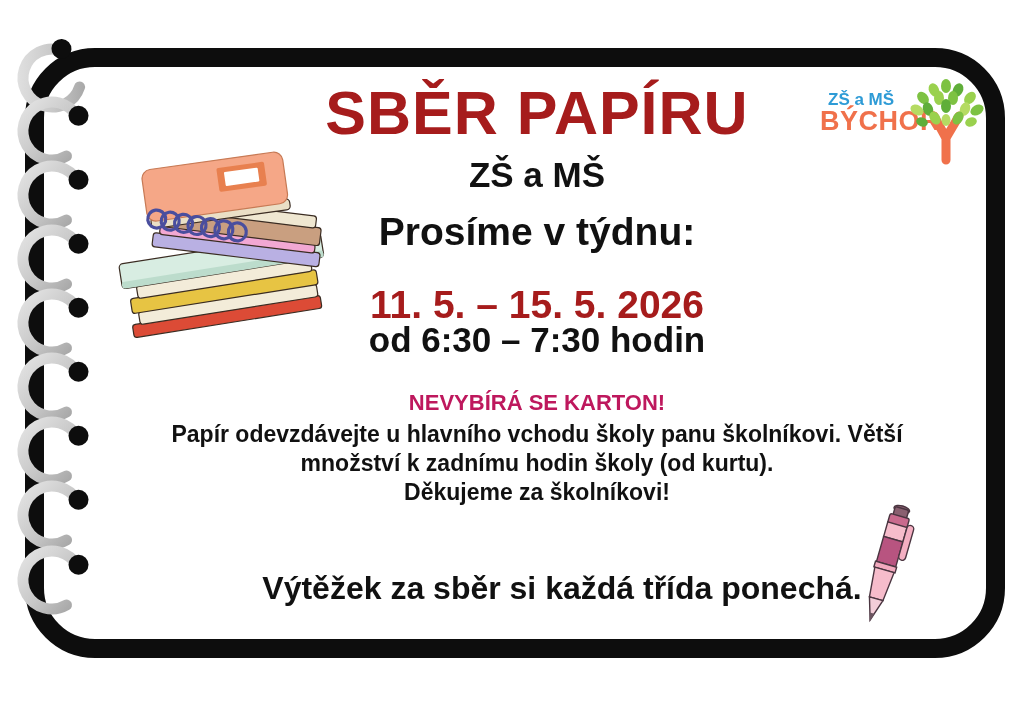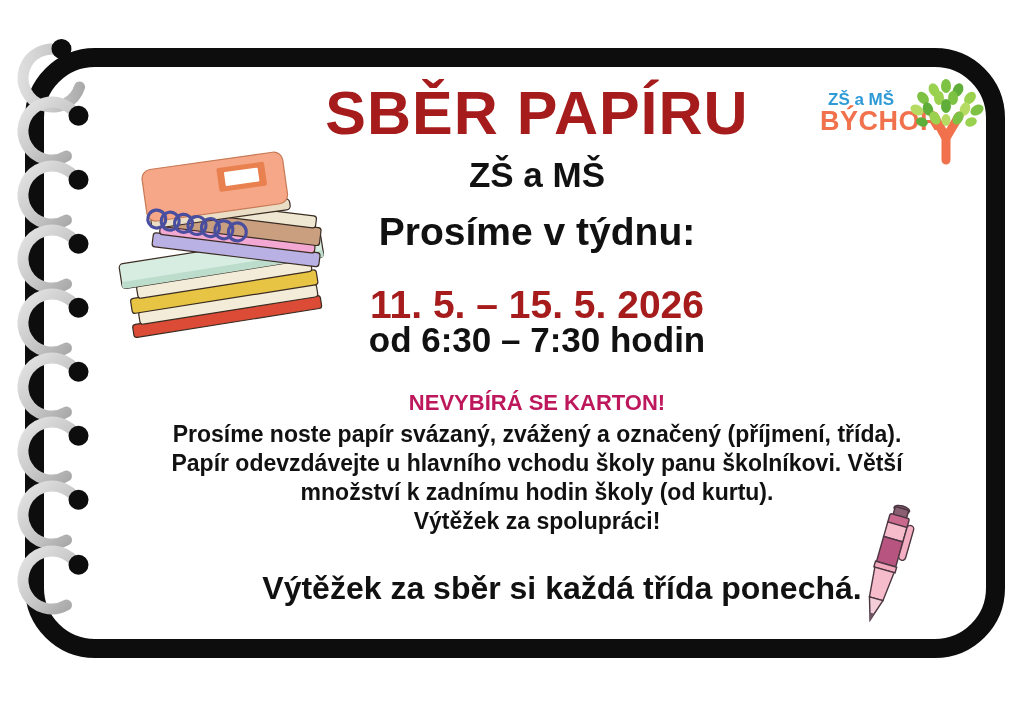--- a/index.html
+++ b/index.html
@@ -126,24 +126,23 @@
   </div>
 
   <div class="txt title">SBĚR PAPÍRU</div>
   <div class="txt subtitle">ZŠ a MŠ</div>
   <div class="txt week">Prosíme v týdnu:</div>
   <div class="txt date">11. 5. – 15. 5. 2026</div>
   <div class="txt time">od 6:30 – 7:30 hodin</div>
 
   <div class="txt warning">NEVYBÍRÁ SE KARTON!</div>
   <div class="txt bodytext">
-    <div>Prosíme noste papír svázaný, zvážený a označený (příjmení, třída).</div>
     <div>Papír odevzdávejte u hlavního vchodu školy panu školníkovi. Větší</div>
     <div>množství k zadnímu hodin školy (od kurtu).</div>
-    <div>Výtěžek za spolupráci!</div>
+    <div>Děkujeme za školníkovi!</div>
   </div>
 
   <div class="txt footer">Výtěžek za sběr si každá třída ponechá.</div>
 
   <svg class="pen" width="85" height="135" viewBox="0 0 85 135">
     <g transform="rotate(16 40 70)" stroke="#4a3540" stroke-width="1.4">
       <ellipse cx="40" cy="9" rx="8" ry="3.5" fill="#8A6070"></ellipse>
       <rect x="33" y="8" width="14" height="9" rx="2" fill="#8A6070"></rect>
       <rect x="30" y="16" width="20" height="10" rx="2" fill="#C96A8D"></rect>
       <rect x="30" y="25" width="20" height="15" fill="#F6BCCB"></rect>

